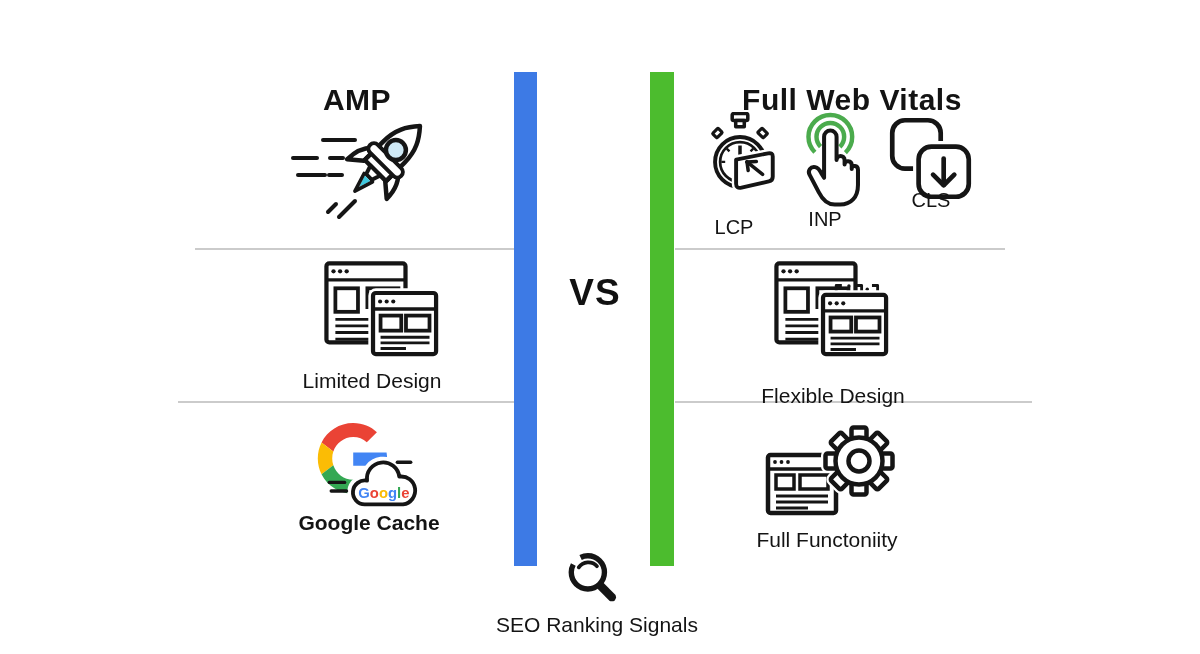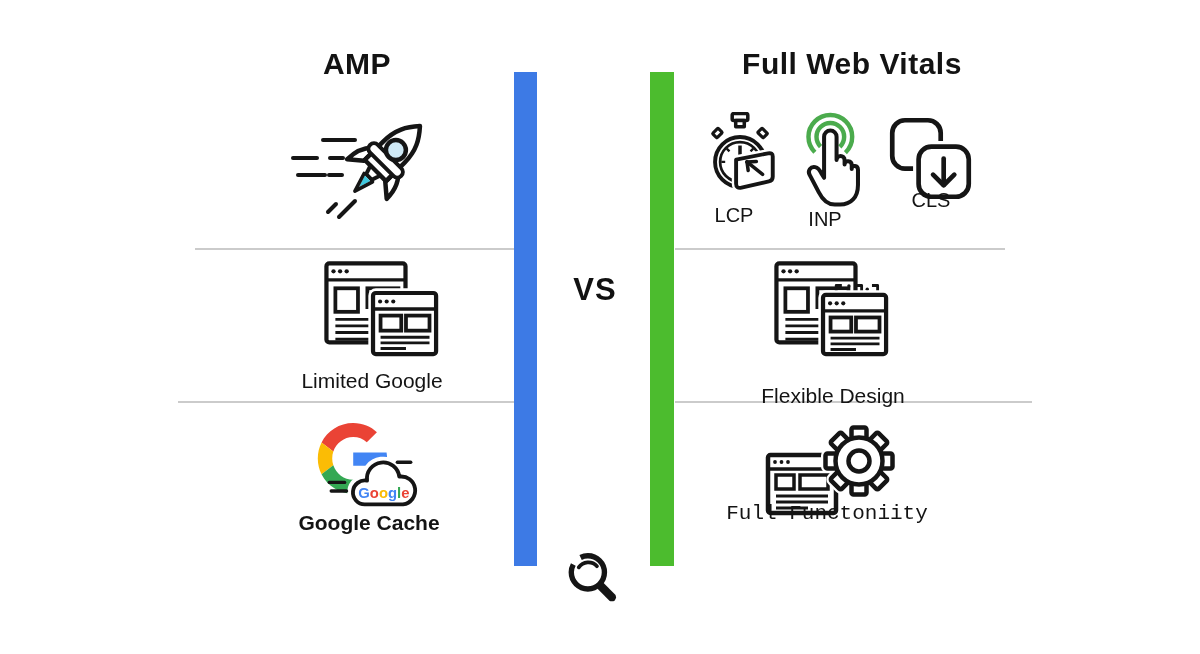--- a/index.html
+++ b/index.html
@@ -2,24 +2,24 @@
 <html><head>
 <meta charset="utf-8">
 <style>
   html,body{margin:0;padding:0;background:#fff;}
   #stage{
     position:relative;width:1200px;height:654px;background:#ffffff;overflow:hidden;
     font-family:"Liberation Sans", sans-serif;color:#131313;
   }
   .abs{position:absolute;}
   .ctr{transform:translateX(-50%);white-space:nowrap;}
-  .col-title{font-size:30px;font-weight:700;letter-spacing:.5px;color:#131313;}
+  .col-title{font-size:30px;font-weight:700;letter-spacing:.5px;color:#131313;margin-top:36px;}
   .item-label{font-size:21px;font-weight:500;color:#141414;}
   .metric-label{font-size:20px;font-weight:500;color:#141414;}
-  .vs-label{font-size:31px;font-weight:700;letter-spacing:1px;color:#111;}
+  .vs-label{font-size:37px;font-weight:700;letter-spacing:1px;color:#111;}
   .vbar{position:absolute;top:72px;height:494px;}
   .divider{position:absolute;height:2px;background:#cbcbcb;}
   svg{display:block;}
 </style>
 </head>
 <body>
 
 <div id="stage">
 
   <div class="abs ctr col-title" style="left:357px;top:47px;">AMP</div>
@@ -71,21 +71,21 @@
       <rect x="52" y="34" width="67" height="65" rx="3" fill="#fff" stroke-width="4.5"></rect>
       <path d="M52,51 H119" stroke-width="3.5"></path>
       <circle cx="59.5" cy="43" r="2.2" fill="#151515" stroke="none"></circle>
       <circle cx="66.5" cy="43" r="2.2" fill="#151515" stroke="none"></circle>
       <circle cx="73.5" cy="43" r="2.2" fill="#151515" stroke="none"></circle>
       <rect x="60" y="58" width="22" height="16" stroke-width="4"></rect>
       <rect x="87" y="58" width="25" height="16" stroke-width="4"></rect>
       <path d="M60,81 H112 M60,87 H112 M60,93 H87" stroke-width="3"></path>
     </g>
   </svg>
-  <div class="abs ctr item-label" style="left:372px;top:369px;">Limited Google</div>
+  <div class="abs ctr item-label" style="left:372px;top:369px;">Limited Design</div>
 
   <svg class="abs" style="left:313px;top:420px;" width="115" height="96" viewBox="0 0 120 100">
     <g transform="translate(5,3) scale(1.54)">
       <path fill="#EA4335" d="M24 9.5c3.54 0 6.71 1.22 9.21 3.6l6.85-6.85C35.9 2.38 30.47 0 24 0 14.62 0 6.51 5.38 2.56 13.22l7.98 6.19C12.43 13.72 17.74 9.5 24 9.5z"></path>
       <path fill="#4285F4" d="M46.98 24.55c0-1.57-.15-3.09-.38-4.55H24v9.02h12.94c-.58 2.96-2.26 5.48-4.78 7.18l7.73 6c4.51-4.18 7.09-10.36 7.09-17.65z"></path>
       <path fill="#FBBC05" d="M10.53 28.59c-.48-1.45-.76-2.99-.76-4.59s.27-3.14.76-4.59l-7.98-6.19C.92 16.46 0 20.12 0 24c0 3.88.92 7.54 2.56 10.78l7.97-6.19z"></path>
       <path fill="#34A853" d="M24 48c6.48 0 11.93-2.13 15.89-5.81l-7.73-6c-2.15 1.45-4.92 2.3-8.16 2.3-6.26 0-11.57-4.22-13.47-9.91l-7.98 6.19C6.51 42.62 14.62 48 24 48z"></path>
     </g>
     <g transform="translate(28,36)">
       <path d="M66,52 H26 A12.5,12.5 0 1 1 28.4,27.2 A16.5,16.5 0 0 1 62,23 A10.8,10.8 0 0 1 66,52 Z" fill="#fff" stroke="#fff" stroke-width="12" stroke-linejoin="round"></path>
@@ -113,21 +113,21 @@
       <circle cx="50" cy="64" r="3" fill="#151515" stroke="none"></circle>
     </g>
     <path d="M45,61 L86,53 Q92,52 92,57 L92,83 Q92,88 87,89 L52,97 Q45,98.5 45,92 Z" fill="#fff" stroke="#fff" stroke-width="11" stroke-linejoin="round"></path>
     <path d="M45,61 L86,53 Q92,52 92,57 L92,83 Q92,88 87,89 L52,97 Q45,98.5 45,92 Z" fill="#fff" stroke="#151515" stroke-width="5" stroke-linejoin="round"></path>
     <g stroke="#151515" stroke-width="4.5" stroke-linecap="round" fill="none">
       <path d="M79,80 L59,64"></path>
         <path d="M59,64 L71,63.5"></path>
         <path d="M59,64 L60.5,75"></path>
     </g>
   </svg>
-  <div class="abs ctr metric-label" style="left:734px;top:204px;">LCP</div>
+  <div class="abs ctr metric-label" style="left:734px;top:216px;">LCP</div>
 
   <svg class="abs" style="left:800px;top:110px;" width="66" height="100" viewBox="14 0 74 112">
     <circle cx="48" cy="30" r="24.5" fill="none" stroke="#4BAB4D" stroke-width="5" stroke-dasharray="115.4 38.5" transform="rotate(135 48 30)"></circle>
     <circle cx="48" cy="30" r="15.5" fill="none" stroke="#4BAB4D" stroke-width="5" stroke-dasharray="73 24.4" transform="rotate(135 48 30)"></circle>
     <path d="M41,60 L41,30 A7,7 0 0 1 55,30 L55,56 C55,50 64,50 64,56 L64,61 C64,56 72,56 72,62 L72,66 C72,61 79,62 79,67 L79,84 C79,98 71,106 59,106 L53,106 C45,106 39,100 35,92 L25,73 C22,68 26,63 31,64 C34,64.7 36,67 38,71 L41,76 Z" fill="#fff" stroke="#151515" stroke-width="4.5" stroke-linejoin="round"></path>
   </svg>
   <div class="abs ctr metric-label" style="left:825px;top:208px;text-align:right;">INP</div>
 
   <svg class="abs" style="left:888px;top:116px;" width="85" height="85" viewBox="0 0 100 100">
     <rect x="5" y="5" width="57" height="57" rx="15" fill="none" stroke="#151515" stroke-width="5.5"></rect>
@@ -199,21 +199,22 @@
         <rect x="-7.5" y="-33.5" width="15" height="13" rx="2" transform="rotate(135)"></rect>
         <rect x="-7.5" y="-33.5" width="15" height="13" rx="2" transform="rotate(180)"></rect>
         <rect x="-7.5" y="-33.5" width="15" height="13" rx="2" transform="rotate(225)"></rect>
         <rect x="-7.5" y="-33.5" width="15" height="13" rx="2" transform="rotate(270)"></rect>
         <rect x="-7.5" y="-33.5" width="15" height="13" rx="2" transform="rotate(315)"></rect>
         <circle r="23.5"></circle>
         <circle r="10.5" fill="none"></circle>
       </g>
     </g>
   </svg>
-  <div class="abs ctr item-label" style="left:827px;top:502px;font-family:Liberation Mono, monospace;">Full Functoniity</div>
+  <div class="abs ctr item-label" style="left:827px;top:528px;">Full Functoniity</div>
 
   <svg class="abs" style="left:563px;top:550px;" width="58" height="58" viewBox="0 0 70 70">
     <circle cx="30" cy="27" r="20" fill="none" stroke="#151515" stroke-width="6.5" stroke-dasharray="72.4 12.2 41.1"></circle>
     <path d="M19,21 A14,14 0 0 1 41,19.5" fill="none" stroke="#151515" stroke-width="4.5" stroke-linecap="round"></path>
     <path d="M45.5,43.5 L59,57" stroke="#151515" stroke-width="10" stroke-linecap="round"></path>
   </svg>
+  <div class="abs ctr item-label" style="left:597px;top:613px;">SEO Ranking Signals</div>
 
 </div>
 
 </body></html>

